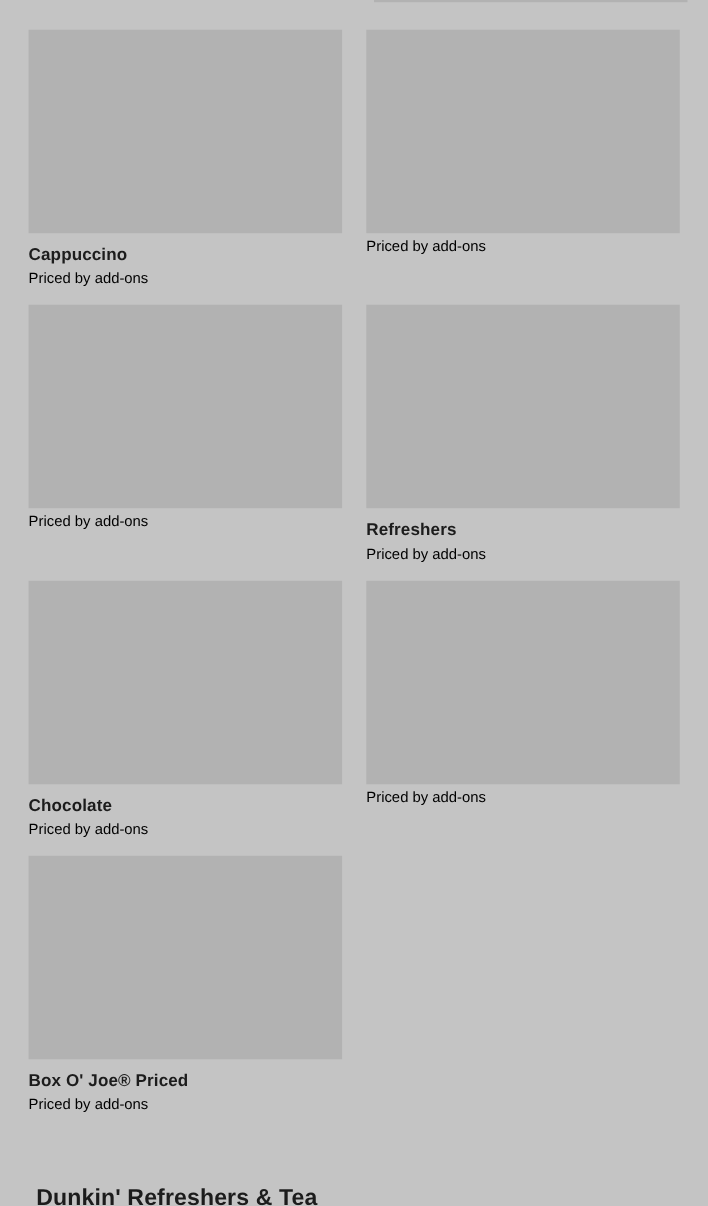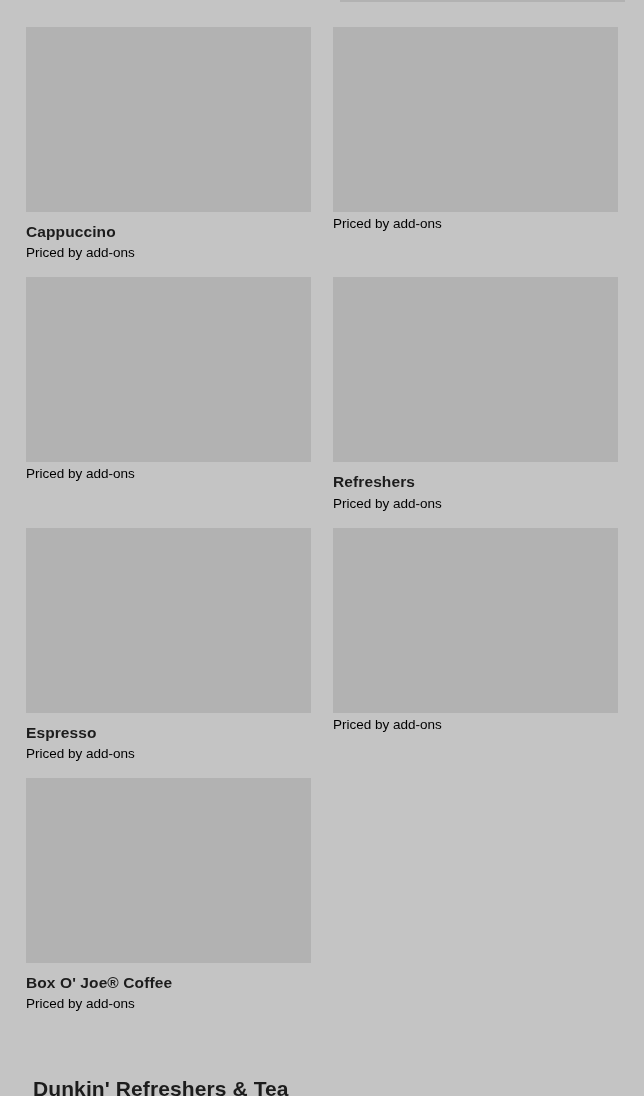--- a/index.html
+++ b/index.html
@@ -117,32 +117,32 @@
     </div>
 
     <div class="menu-item">
       <div class="item-image"></div>
       <div class="item-title">Refreshers</div>
       <div class="item-price">Priced by add-ons</div>
     </div>
 
     <div class="menu-item">
       <div class="item-image"></div>
-      <div class="item-title">Espresso</div>
+      <div class="item-title">Chocolate</div>
       <div class="item-price">Priced by add-ons</div>
     </div>
 
     <div class="menu-item">
       <div class="item-image"></div>
       <div class="item-price">Priced by add-ons</div>
     </div>
 
     <div class="menu-item">
       <div class="item-image"></div>
-      <div class="item-title">Box O' Joe® Coffee</div>
+      <div class="item-title">Box O' Joe® Priced</div>
       <div class="item-price">Priced by add-ons</div>
     </div>
 
     <div class="menu-item empty">
       <div class="item-image"></div>
     </div>
 
   </div>
 
   <div class="section-heading">Dunkin' Refreshers &amp; Tea</div>

